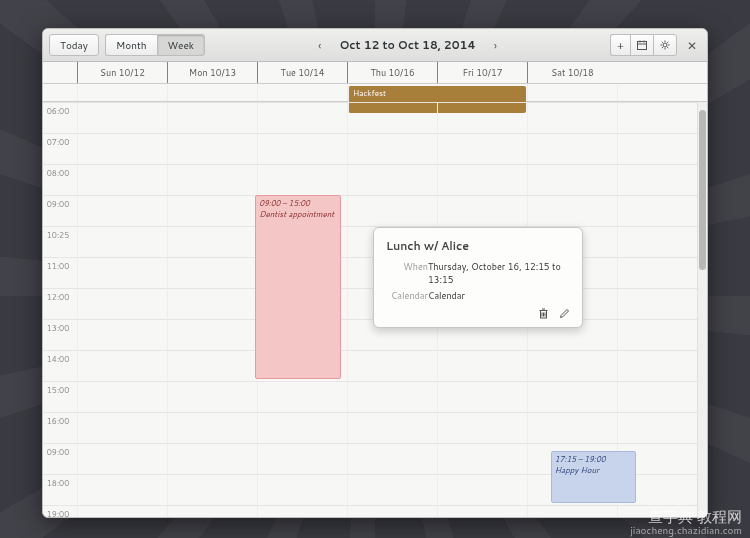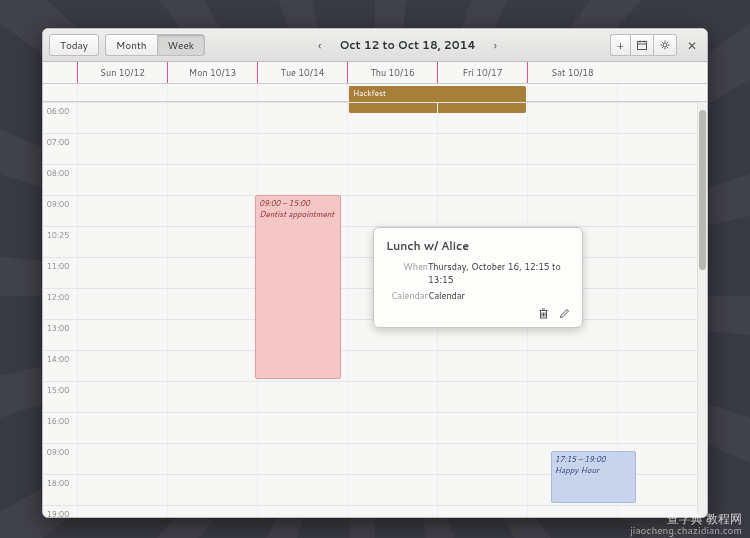--- a/index.html
+++ b/index.html
@@ -138,21 +138,21 @@
 .popover .row .k { color: #999; width: 42px; text-align: right; }
 .popover .row .v { color: #333; flex: 1; }
 .popover .actions { display: flex; justify-content: flex-end; gap: 10px; margin-top: 6px; }
 .popover .actions button { background: none; border: none; cursor: pointer; font-size: 12px; color: #555; }
 
 .watermark {
   position: absolute; right: 8px; bottom: 2px;
   font-size: 10px; color: rgba(255,255,255,0.55);
   text-align: right; line-height: 1.1;
 }
-.watermark .cn { font-size: 12px; color: rgba(255,255,255,0.75); }
+.watermark .cn { font-size: 15px; color: rgba(255,255,255,0.75); }
 
 svg { display: block; }
 </style>
 </head>
 <body>
 
 <div class="window">
 
   <div class="headerbar">
     <button class="btn">Today</button>

